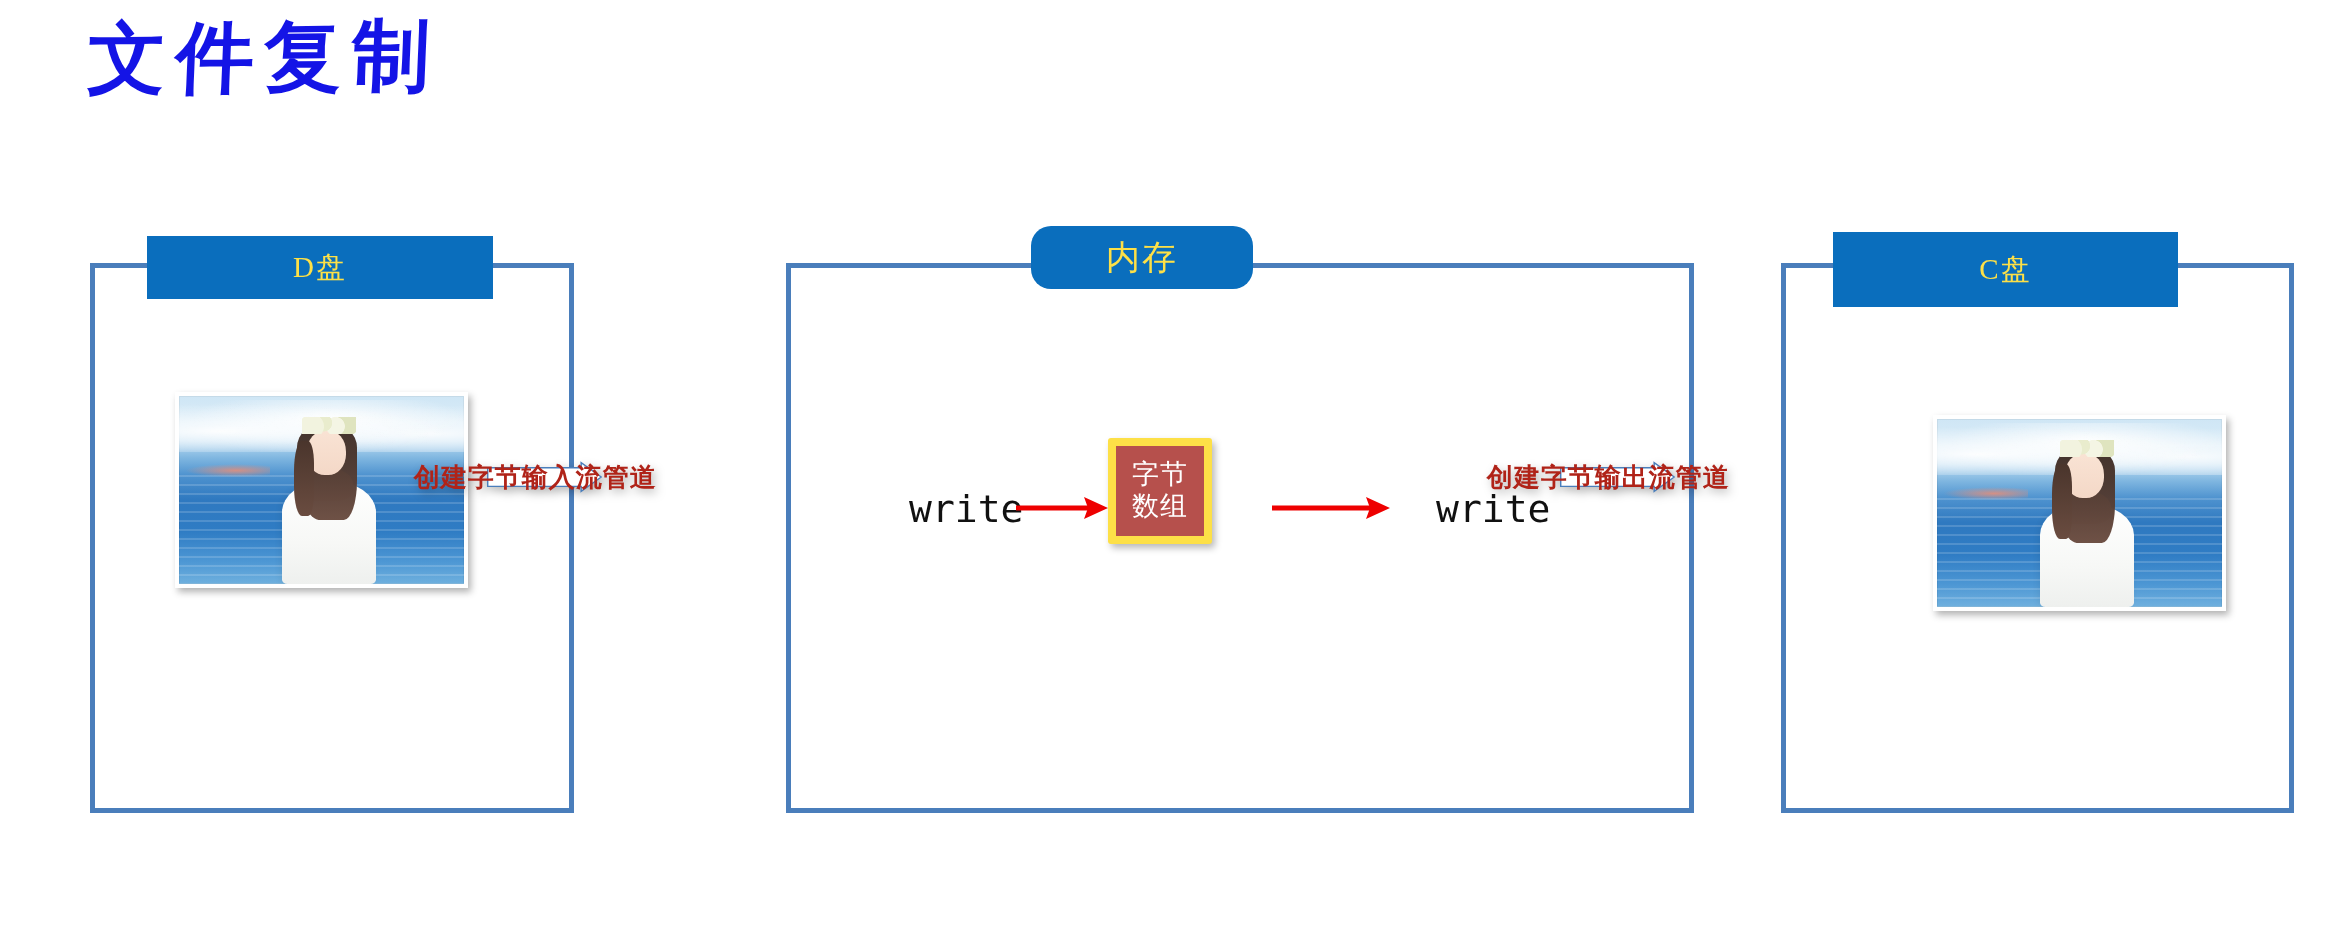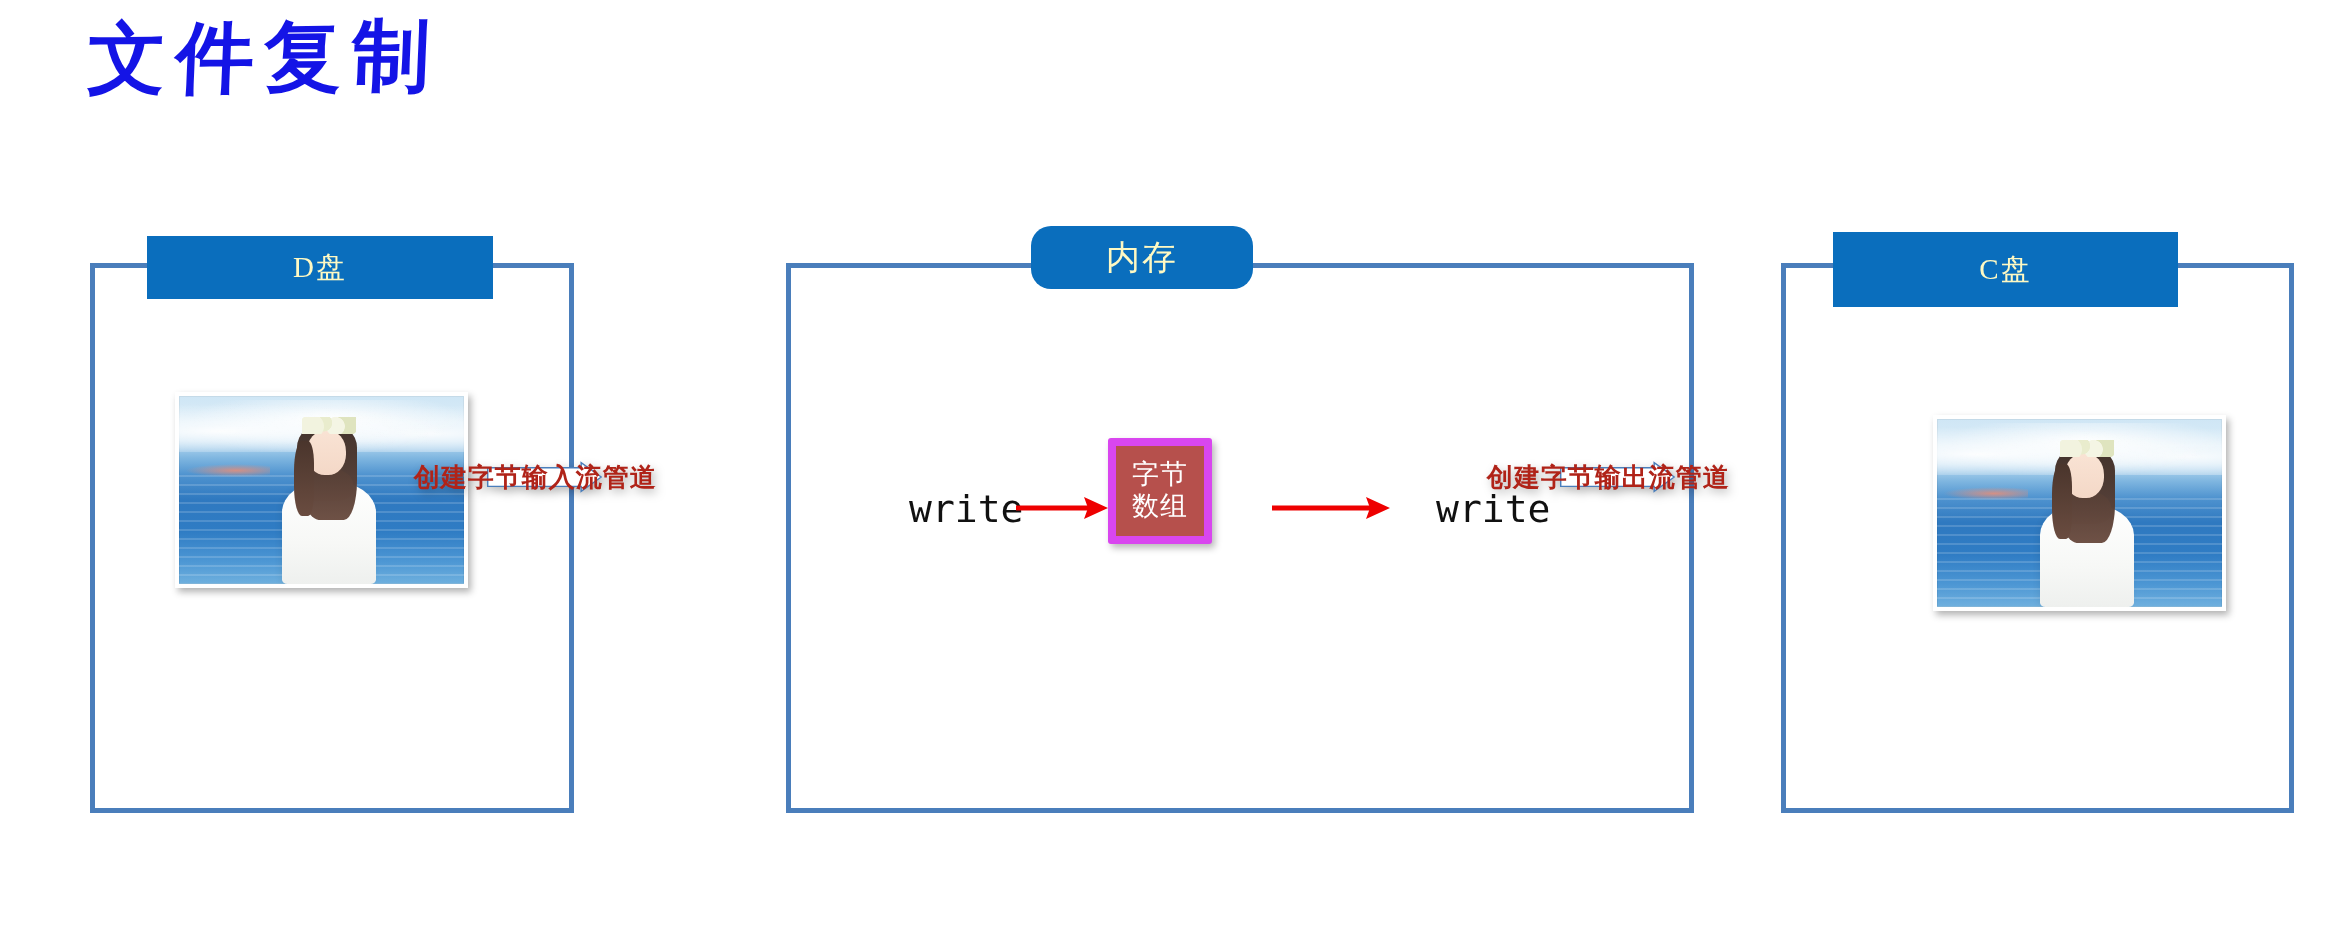--- a/index.html
+++ b/index.html
@@ -38,21 +38,21 @@
     background: transparent;
   }
   #panel-d   { left: 90px;   top: 263px; width: 484px;  height: 550px; }
   #panel-mem { left: 786px;  top: 263px; width: 908px;  height: 550px; }
   #panel-c   { left: 1781px; top: 263px; width: 513px;  height: 550px; }
 
   
   .banner {
     position: absolute;
     background: #0a6ebd;
-    color: #fef9c3;
+    color: #fde047;
     font-family: "Liberation Serif", serif;
     display: flex;
     align-items: center;
     justify-content: center;
     letter-spacing: 2px;
     white-space: nowrap;
   }
   #banner-d   { left: 147px;  top: 236px; width: 346px; height: 63px;  font-size: 29px; }
   #banner-mem { left: 1031px; top: 226px; width: 222px; height: 63px;  font-size: 34px; border-radius: 20px; }
   #banner-c   { left: 1833px; top: 232px; width: 345px; height: 75px;  font-size: 29px; }
@@ -232,21 +232,21 @@
   #red-arrow-1 { left: 1016px; top: 495px; }
   #red-arrow-2 { left: 1272px; top: 495px; }
 
   
   #byte-box {
     position: absolute;
     left: 1108px;
     top: 438px;
     width: 104px;
     height: 106px;
-    background: #d946ef;
+    background: #fde047;
     padding: 8px;
     box-sizing: border-box;
     box-shadow: 3px 4px 7px rgba(0,0,0,0.28);
     border-radius: 3px;
   }
   #byte-box .bb-inner {
     width: 100%;
     height: 100%;
     background: #b6504c;
     color: #ffffff;

